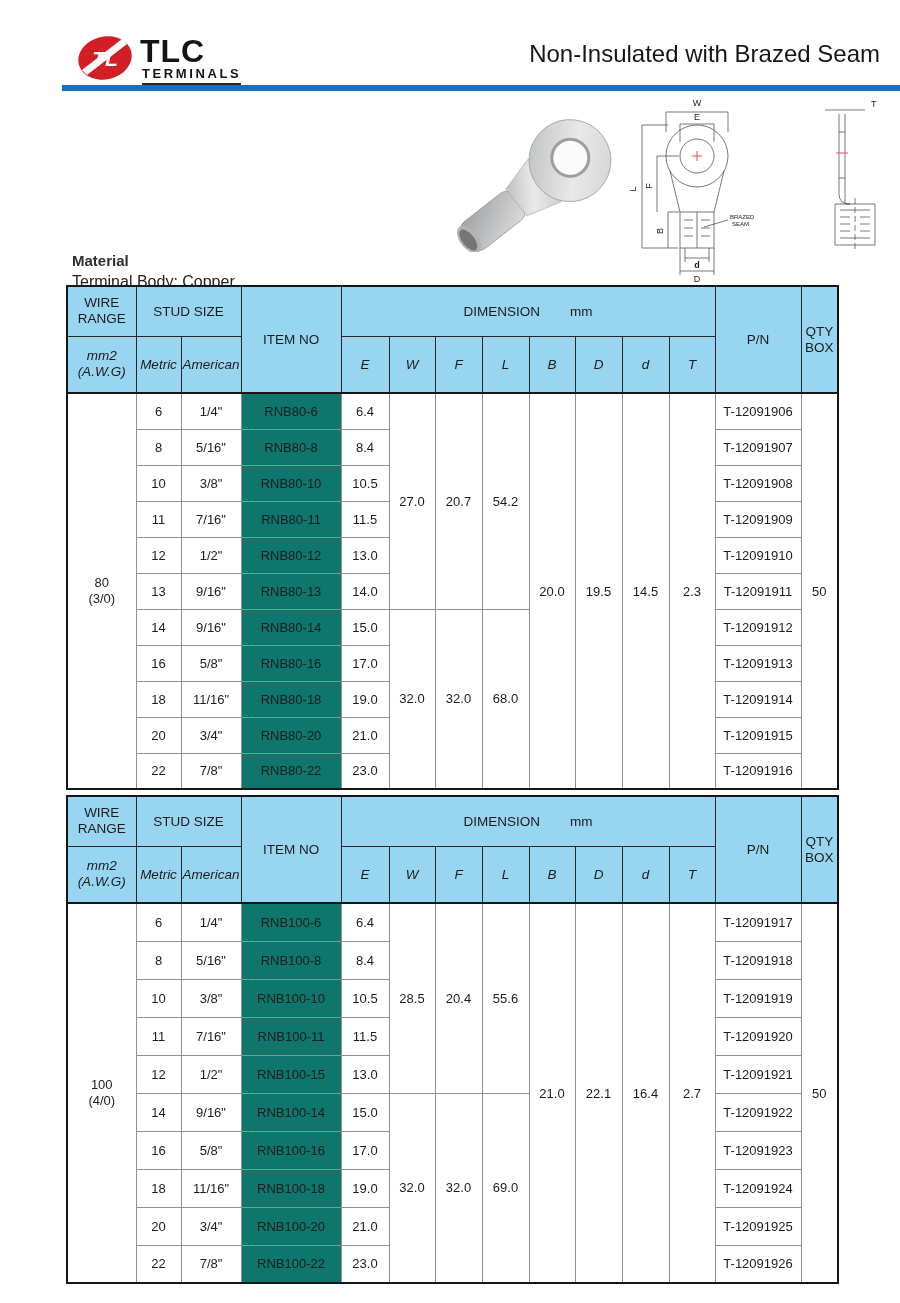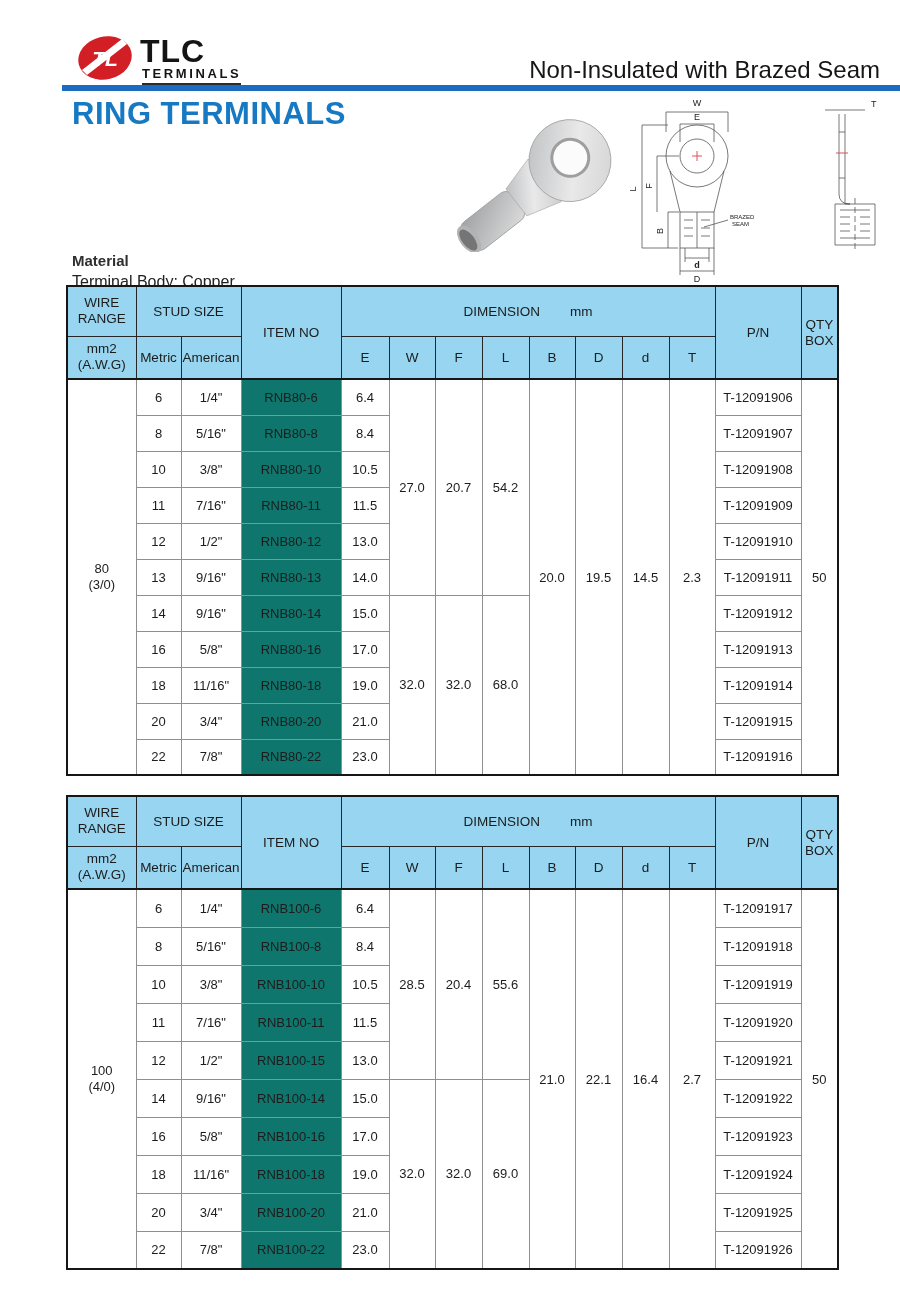--- a/index.html
+++ b/index.html
@@ -5,21 +5,21 @@
   html,body{margin:0;padding:0;background:#ffffff;}
   .page{position:relative;width:900px;height:1303px;background:#fff;overflow:hidden;
         font-family:"Liberation Sans", sans-serif;color:#1c1c1c;}
 
   
   .logo-emblem{position:absolute;left:76px;top:32px;width:58px;height:52px;}
   .logo-name{position:absolute;left:140px;top:33px;font-size:32px;font-weight:800;
              letter-spacing:1px;color:#141414;}
   .logo-sub{position:absolute;left:142px;top:66px;font-size:13px;font-weight:bold;
             letter-spacing:2.6px;color:#141414;border-bottom:2px solid #2a2a2a;padding-bottom:2px;}
-  .subtitle{position:absolute;right:20px;top:56px;font-size:24px;color:#161616;margin-left:13px;}
+  .subtitle{position:absolute;right:20px;top:40px;font-size:24px;color:#161616;margin-left:13px;}
   .divider{position:absolute;left:62px;top:85px;width:838px;height:6px;background:#1B6CC1;}
   .page-title{position:absolute;left:72px;top:96px;font-size:31px;font-weight:700;
               color:#1779C2;letter-spacing:0.5px;}
 
   
   .photo{position:absolute;left:452px;top:112px;}
   .tech{position:absolute;left:622px;top:90px;}
   .tech text{font-family:"Liberation Sans",sans-serif;fill:#222;}
 
   
@@ -28,42 +28,41 @@
   .material .m-line{font-size:16px;color:#222;line-height:14px;}
 
   
   .spec{position:absolute;left:66px;border-collapse:collapse;table-layout:fixed;width:771px;
         border:2px solid #161616;}
   .t1{top:285px;} .t2{top:795px;}
   .spec th,.spec td{border:1px solid #8f8f8f;text-align:center;vertical-align:middle;
         padding:0;font-size:13px;color:#1c1c1c;overflow:hidden;}
   .spec thead th{background:#97D5F1;border:1px solid #262626;font-weight:normal;font-size:13.5px;}
   .spec thead{border-bottom:2px solid #161616;}
-  .h1{height:50px;} .h2{height:43px;}
+  .h1{height:50px;} .h2{height:57px;font-style:italic;}
   .t1 tbody tr{height:36px;} .t2 tbody tr{height:38px;}
   .cell-item{background:#0f766e;}
   .two-line div{line-height:16px;}
   .dim-head{display:flex;justify-content:center;gap:30px;}
 </style>
 </head>
 <body>
 
 <div class="page">
 
   <svg class="logo-emblem" viewBox="0 0 58 52">
     <ellipse cx="29" cy="26" rx="27" ry="21.5" transform="rotate(-14 29 26)" fill="#D21F26"></ellipse>
     <path d="M6 38 L46 7 L51 12 L11 43 Z" fill="#ffffff"></path>
     <text x="29" y="34" text-anchor="middle" font-size="21" font-weight="bold" font-style="italic" fill="#ffffff">TL</text>
   </svg>
   <div class="logo-name">TLC</div>
   <div class="logo-sub">TERMINALS</div>
 
   <div class="subtitle">Non-Insulated with Brazed Seam</div>
   <div class="divider"></div>
-  <div class="page-title">RING TERMINALS</div>
 
   <svg class="photo" width="180" height="140" viewBox="0 0 180 140">
     <defs>
       <linearGradient id="gRing" x1="0" y1="0" x2="1" y2="1">
         <stop offset="0" stop-color="#b6b8ba"></stop>
           <stop offset="0.55" stop-color="#e9e9e9"></stop>
           <stop offset="1" stop-color="#cfcfcf"></stop>
       </linearGradient>
       <linearGradient id="gBarrel" x1="0" y1="0" x2="1" y2="1">
         <stop offset="0" stop-color="#9fa1a3"></stop>

